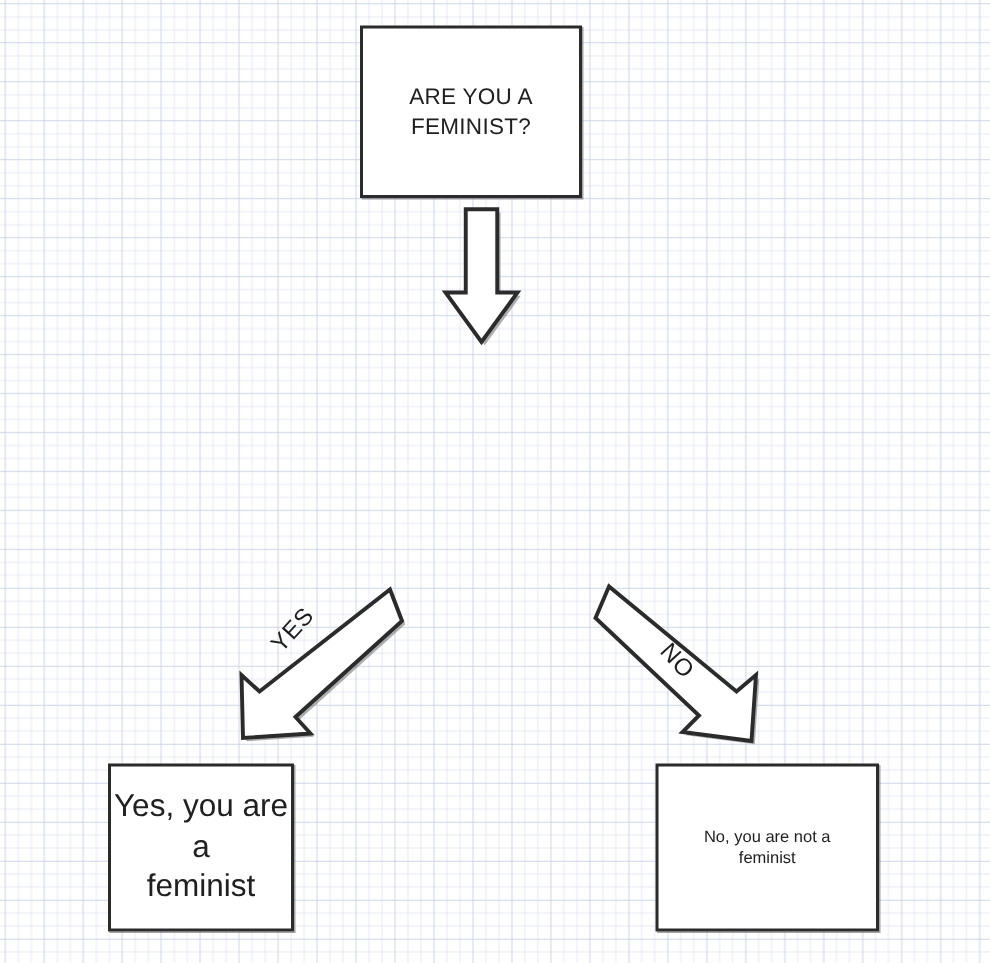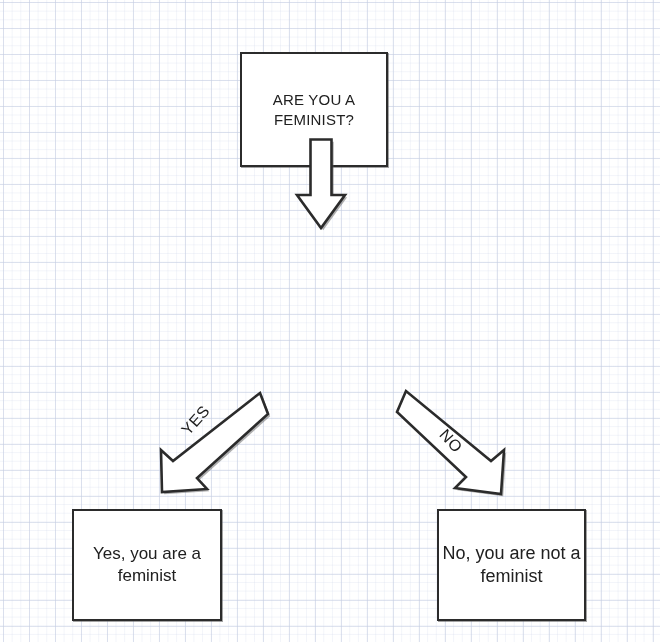--- a/index.html
+++ b/index.html
@@ -49,48 +49,47 @@
   }
 
   
   #node-start {
     left: 240px;
     top: 17px;
     width: 148px;
     height: 115px;
     font-size: 15px;
     letter-spacing: 0.2px;
-    margin-top: 35px;
   }
 
   #node-decision {
     left: 197px;
     top: 243px;
     width: 249px;
     height: 148px;
     border-radius: 50%;
     font-size: 15px;
     padding: 0 18px;
     box-shadow: 1px 2px 0 rgba(90,90,90,0.35);
   }
 
   #node-yes-result {
     left: 72px;
     top: 509px;
-    width: 150px;
+    width: 124px;
     height: 112px;
-    font-size: 17px;
+    font-size: 21px;
   }
 
   #node-no-result {
     left: 437px;
     top: 509px;
     width: 149px;
     height: 112px;
-    font-size: 18px;
+    font-size: 11px;
   }
 
   
   .arrow {
     position: absolute;
   }
   .arrow svg {
     display: block;
     overflow: visible;
   }

